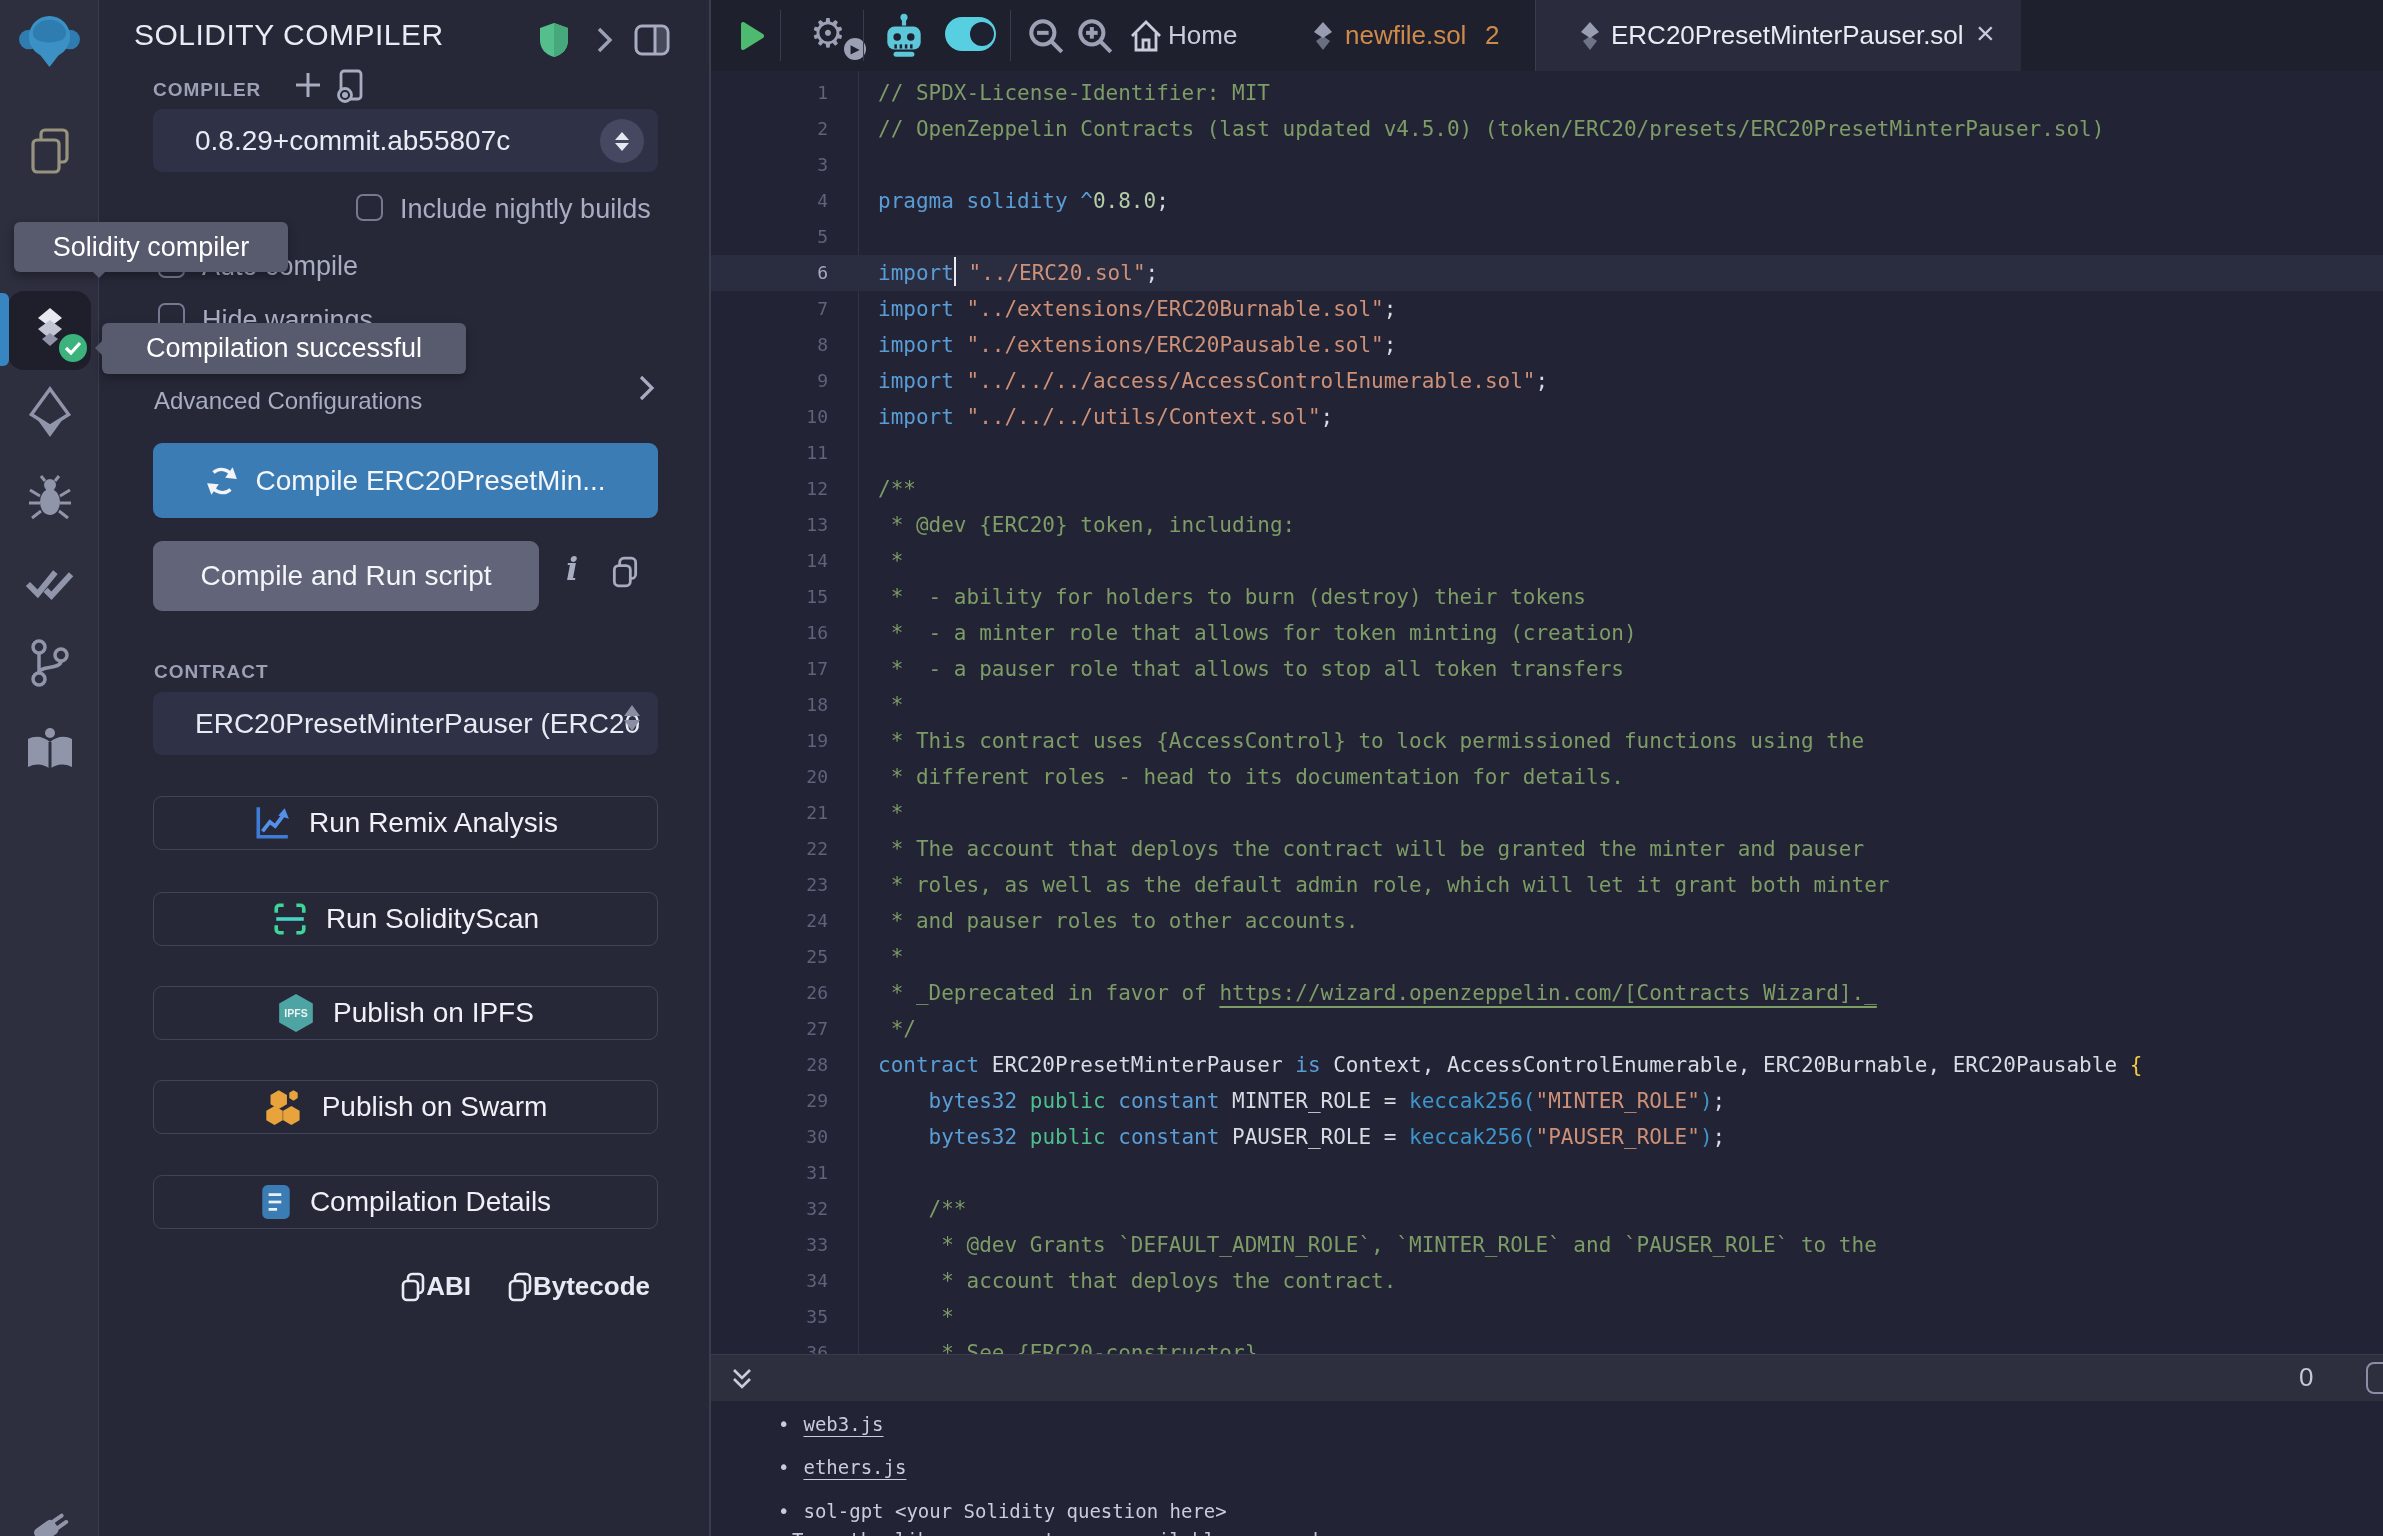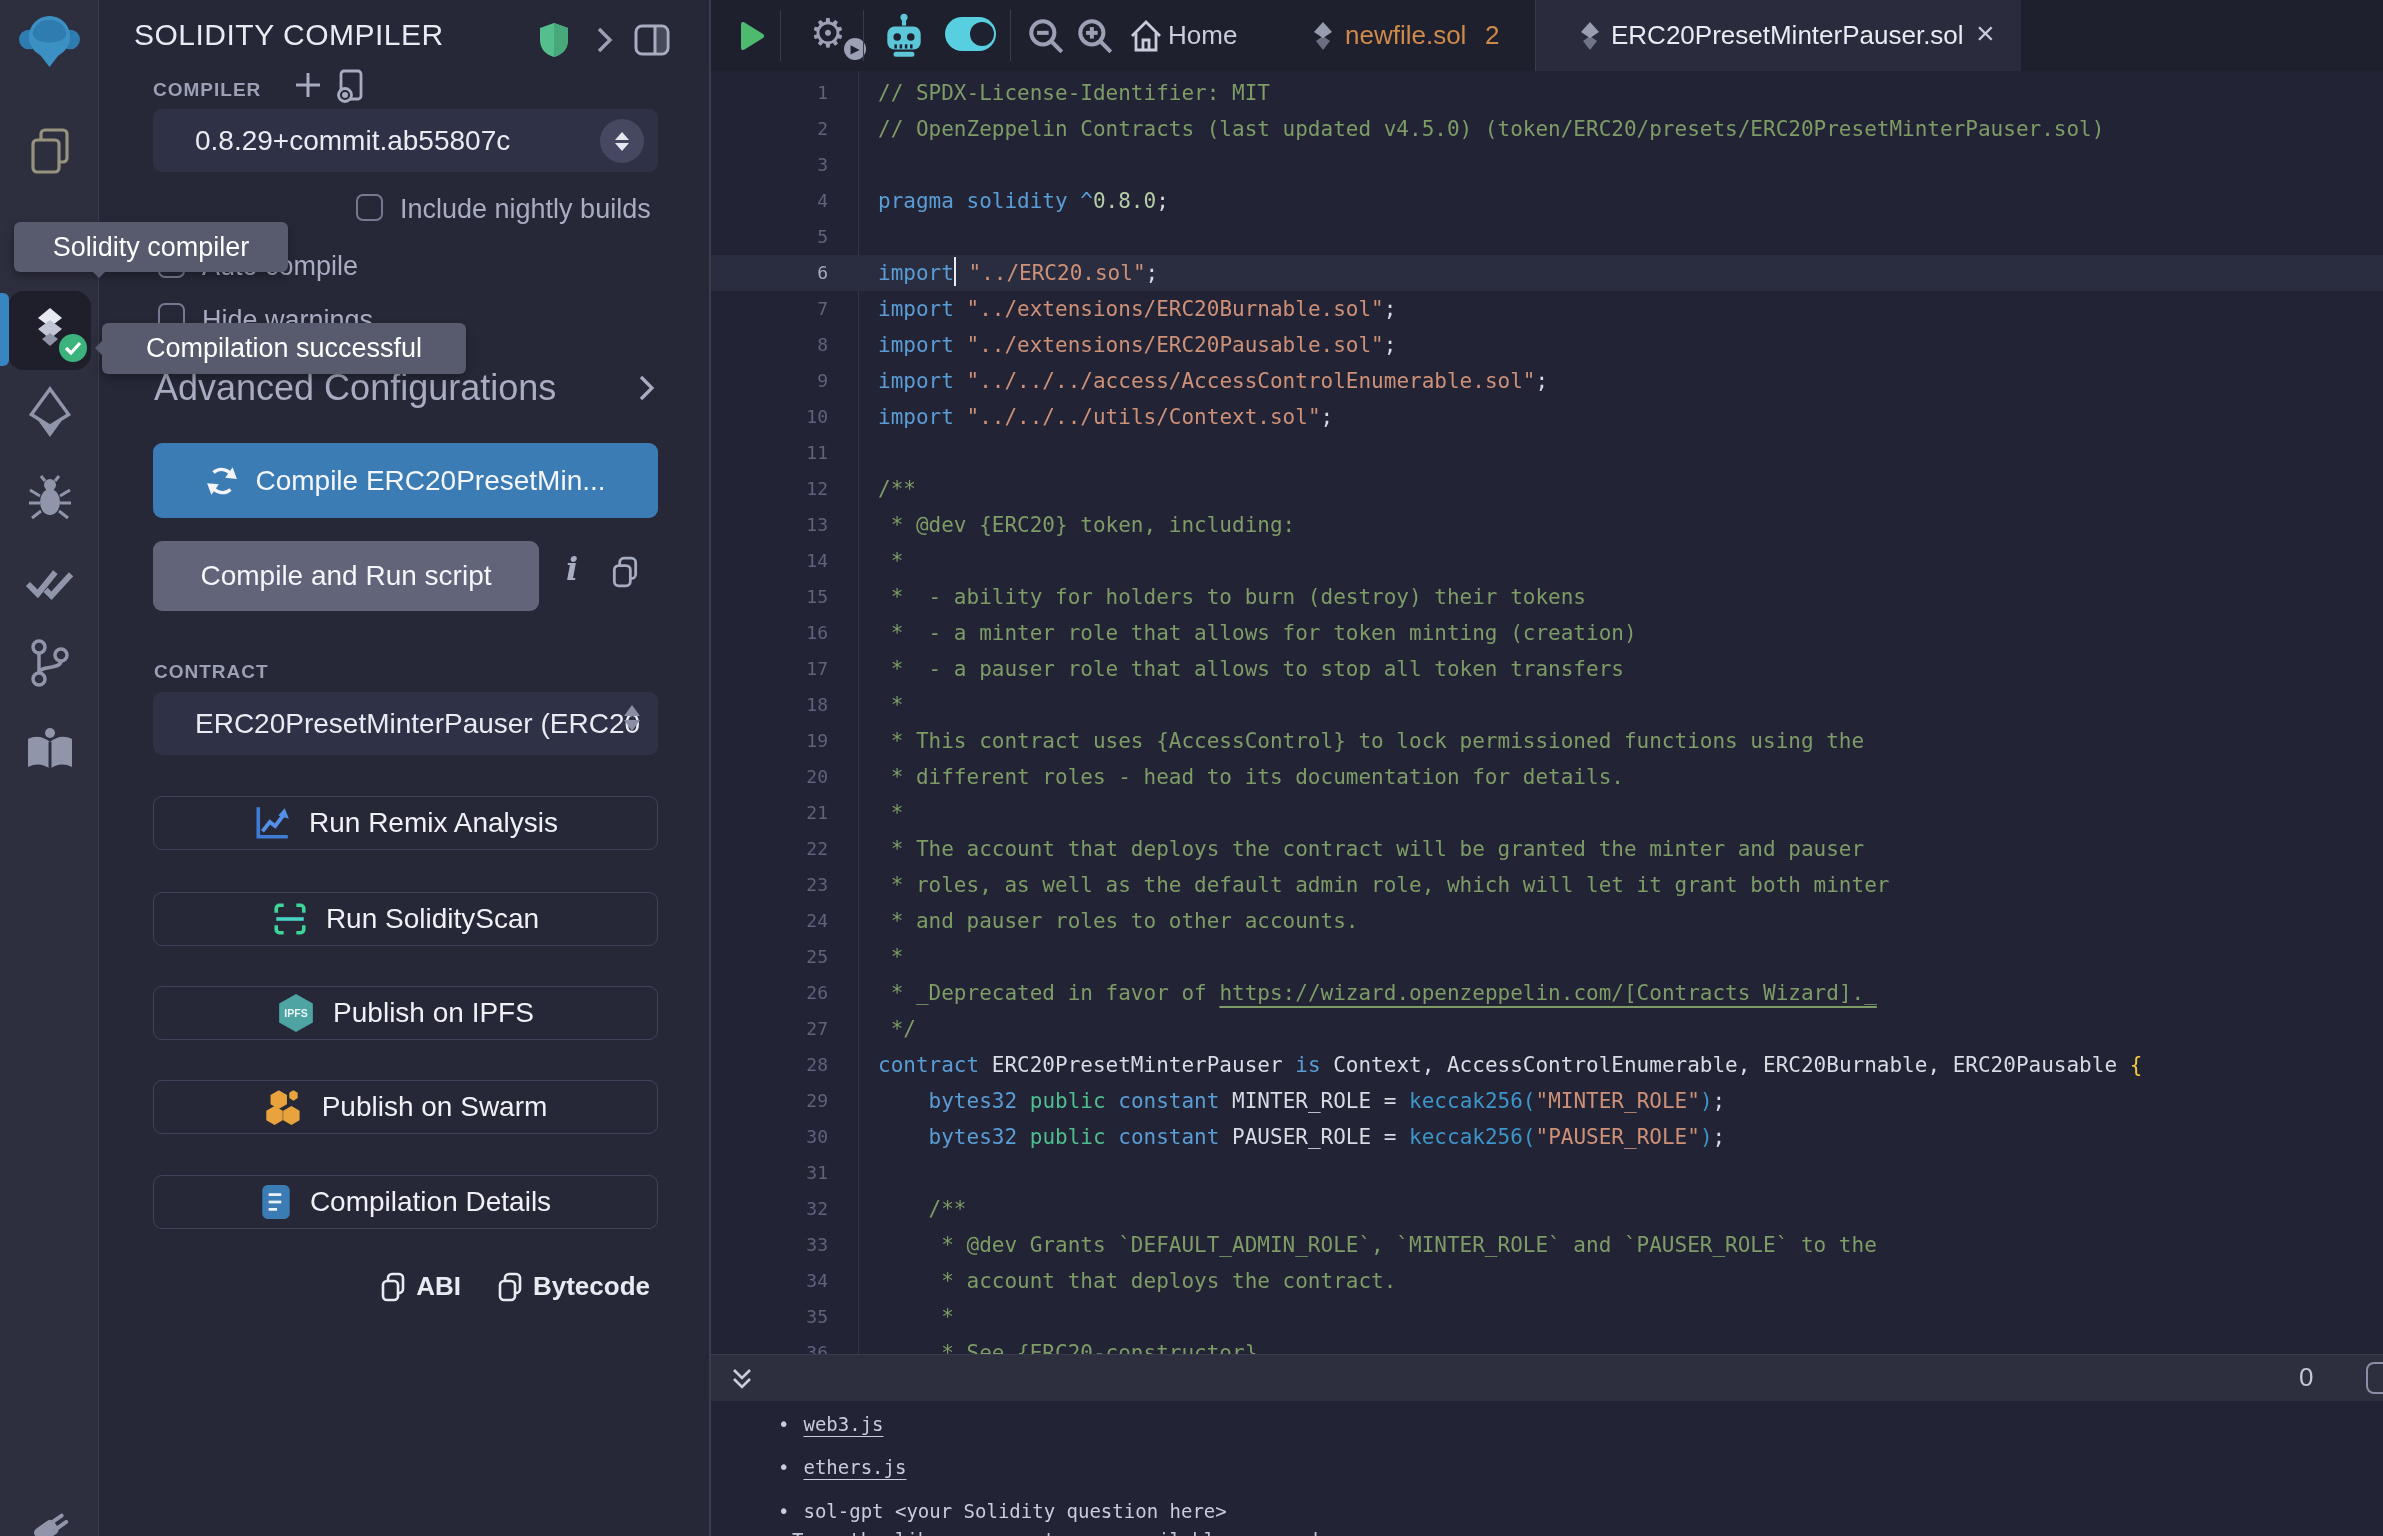--- a/index.html
+++ b/index.html
@@ -28,21 +28,21 @@
   .updown{width:0;height:0;border-left:9px solid transparent;border-right:9px solid transparent}
   .u{border-bottom:11px solid #AEB2C4;margin-bottom:4px}
   .d{border-top:11px solid #AEB2C4}
   .circlearrows{position:absolute;right:14px;top:10px;width:44px;height:44px;border-radius:50%;background:#454860;display:flex;flex-direction:column;align-items:center;justify-content:center}
   .circlearrows .updown{border-left-width:7px;border-right-width:7px}
   .circlearrows .u{border-bottom:8px solid #E6E8F0;margin-bottom:3px}
   .circlearrows .d{border-top:8px solid #E6E8F0}
   .smallarrows{position:absolute;right:18px;top:13px;display:flex;flex-direction:column;align-items:center}
   .smallarrows .updown{border-left-width:8px;border-right-width:8px}
   #abirow{position:absolute;right:59px;top:1271px;display:flex;gap:36px;align-items:center}
-  .abibtn{display:flex;gap:10px;align-items:center;color:#E9EBF3;font-size:26px;font-weight:700}
+  .abibtn{display:flex;align-items:center;color:#E9EBF3;font-size:26px;font-weight:700}
   .info-i{position:absolute;left:467px;top:550px;font-family:"DejaVu Serif",serif;font-style:italic;font-weight:700;font-size:32px;color:#A9ADC2}
 
   
   .tooltip{position:absolute;background:#575B6D;color:#FFFFFF;font-size:27px;display:flex;align-items:center;justify-content:center;border-radius:6px;z-index:9;box-shadow:0 4px 10px rgba(0,0,0,.3)}
   #tooltip1{left:14px;top:222px;width:274px;height:50px}
   #tooltip1:after{content:"";position:absolute;left:77px;bottom:-14px;border:8px solid transparent;border-top:8px solid #575B6D}
   #tooltip2{left:102px;top:323px;width:364px;height:51px}
   #tooltip2:before{content:"";position:absolute;left:-15px;top:17px;border:8px solid transparent;border-right:8px solid #575B6D}
 
   
@@ -208,21 +208,21 @@
 
   <div class="cb" style="left:257px;top:194px"></div>
   <div class="cblabel" style="left:301px;top:194px">Include nightly builds</div>
 
   <div class="cb" style="left:59px;top:251px"></div>
   <div class="cblabel" style="left:103px;top:251px">Auto compile</div>
 
   <div class="cb" style="left:59px;top:303px"></div>
   <div class="cblabel" style="left:103px;top:305px">Hide warnings</div>
 
-  <div class="cblabel" style="left:55px;top:367px;font-size:36px">Advanced Configurations</div>
+  <div class="cblabel" style="left:55px;top:387px;font-size:24px">Advanced Configurations</div>
   <svg class="abs" style="left:540px;top:375px" width="16" height="26" viewBox="0 0 16 26">
     <path d="M2 2 L13 13 L2 24" fill="none" stroke="#A8ACC0" stroke-width="3.2"></path>
   </svg>
 
   <div class="btn-blue">
     <svg width="34" height="34" viewBox="0 0 32 32">
       <g fill="none" stroke="#F2F4F8" stroke-width="3.2">
           <path d="M26 13 A11 11 0 0 0 8 8"></path>
           <path d="M6 19 A11 11 0 0 0 24 24"></path>
         </g>

